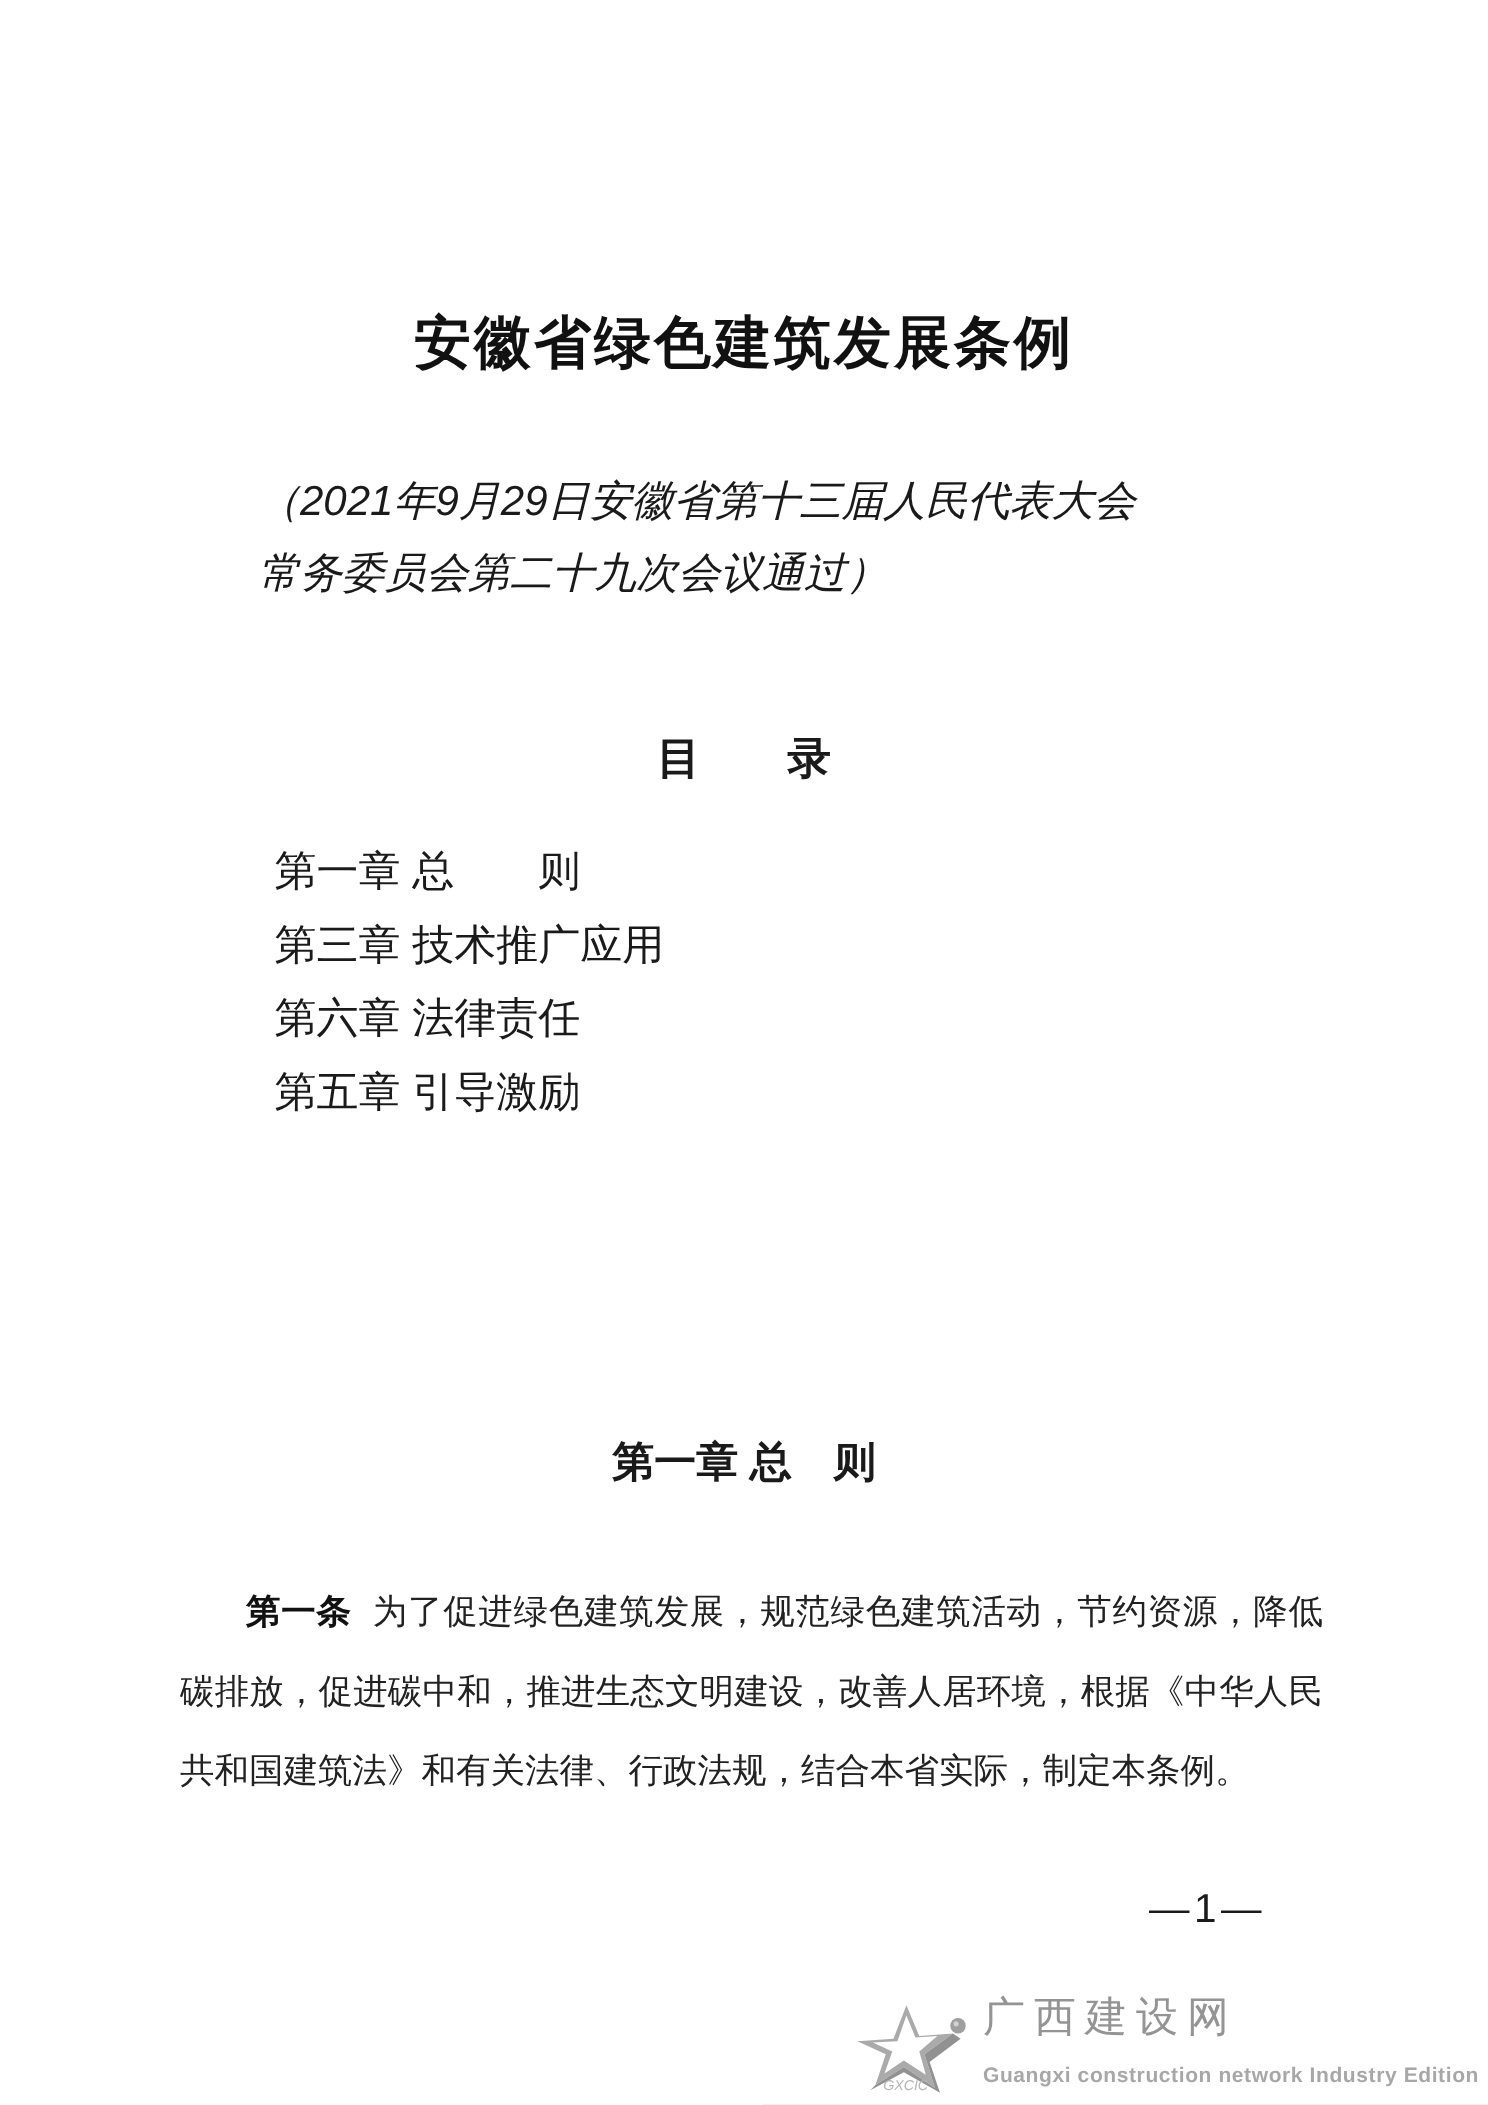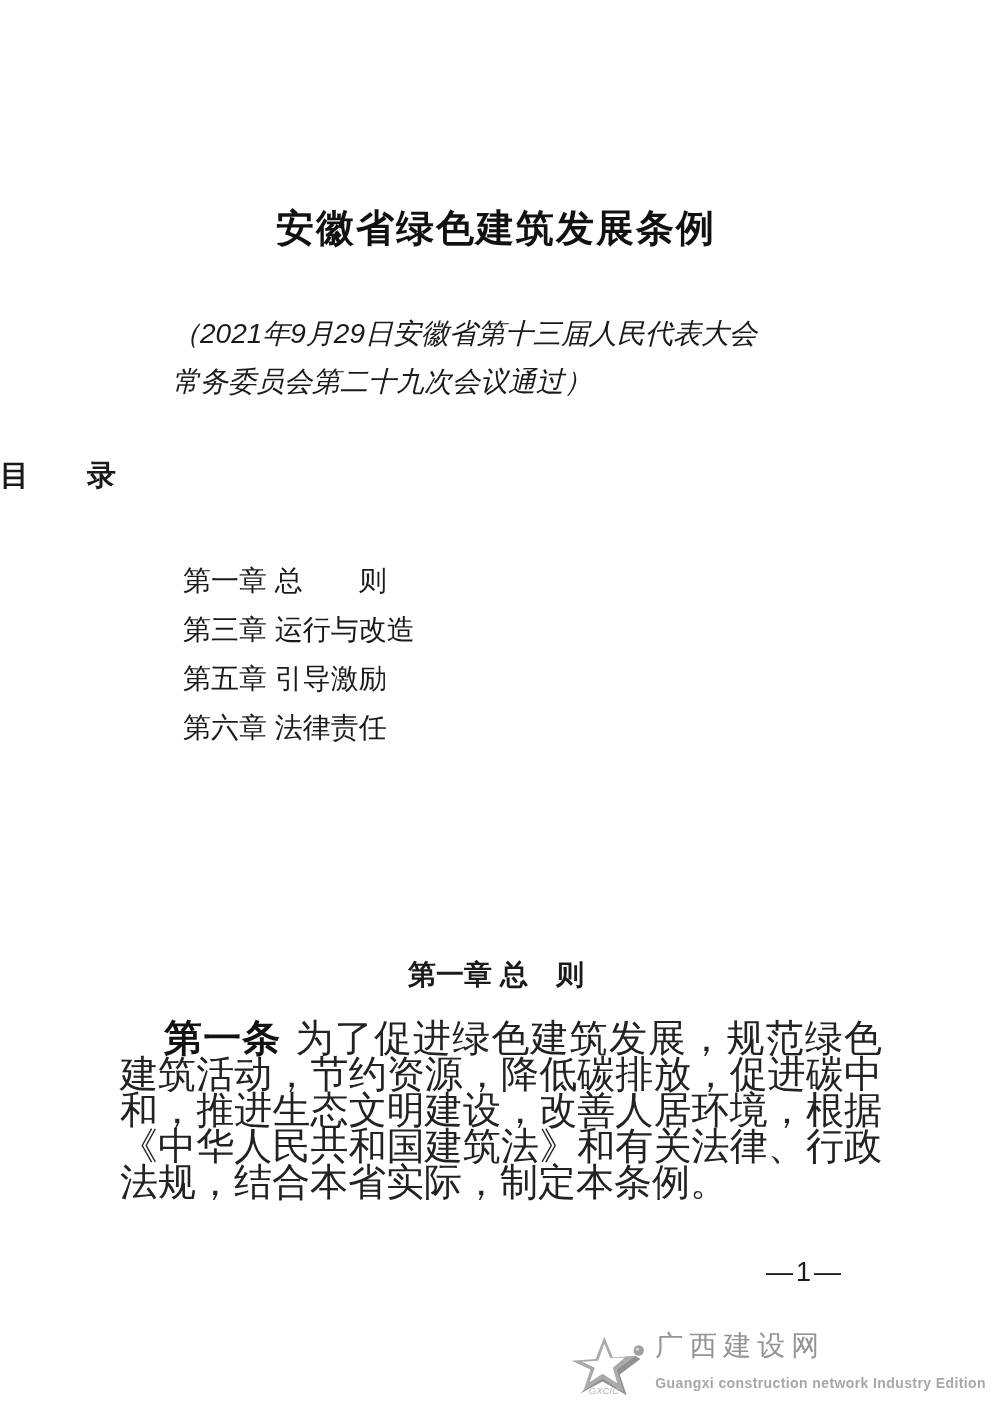--- a/index.html
+++ b/index.html
@@ -31,23 +31,24 @@
     left: 172px;
     width: 620px;
     font-family: "Liberation Sans", "DejaVu Sans", sans-serif;
     font-size: 28px;
     line-height: 48px;
     color: #1a1a1a;
     font-style: italic;
   }
   .toc-heading {
     position: absolute;
-    top: 456px;
+    top: 486px;
     left: 0;
     width: 100%;
+    text-align: center;
     font-family: "Liberation Sans", "DejaVu Sans", sans-serif;
     font-weight: 700;
     font-size: 29px;
     color: #1a1a1a;
   }
   .toc-list {
     position: absolute;
     top: 556px;
     left: 183px;
     list-style: none;
@@ -65,26 +66,26 @@
     left: 0;
     width: 100%;
     text-align: center;
     font-family: "Liberation Sans", "DejaVu Sans", sans-serif;
     font-weight: 700;
     font-size: 28px;
     color: #1a1a1a;
   }
   .article {
     position: absolute;
-    top: 1020px;
+    top: 1048px;
     left: 120px;
     width: 762px;
     font-family: "Liberation Serif", "DejaVu Serif", serif;
-    font-size: 38px;
-    line-height: 36px;
+    font-size: 23px;
+    line-height: 53px;
     text-align: justify;
     text-indent: 44px;
     color: #222222;
   }
   .article .article-label {
     font-family: "Liberation Sans", "DejaVu Sans", sans-serif;
     font-weight: 700;
     color: #111111;
     margin-right: 14px;
   }
@@ -145,23 +146,23 @@
 
   <div class="preamble">
     <div>（2021年9月29日安徽省第十三届人民代表大会</div>
     <div>常务委员会第二十九次会议通过）</div>
   </div>
 
   <h2 class="toc-heading">目　　录</h2>
 
   <ul class="toc-list">
     <li>第一章 总　　则</li>
-    <li>第三章 运行与改造</li>
+    <li>第三章 技术推广应用</li>
+    <li>第六章 法律责任</li>
     <li>第五章 引导激励</li>
-    <li>第六章 法律责任</li>
   </ul>
 
   <h2 class="chapter-heading">第一章 总　则</h2>
 
   <p class="article"><span class="article-label">第一条</span><span>为了促进绿色建筑发展，规范绿色建筑活动，节约资源，降低碳排放，促进碳中和，推进生态文明建设，改善人居环境，根据《中华人民共和国建筑法》和有关法律、行政法规，结合本省实际，制定本条例。</span></p>
 
   <div class="page-number">—1—</div>
 
   <div class="watermark">
     <svg class="logo-mark" viewBox="0 0 100 72">

